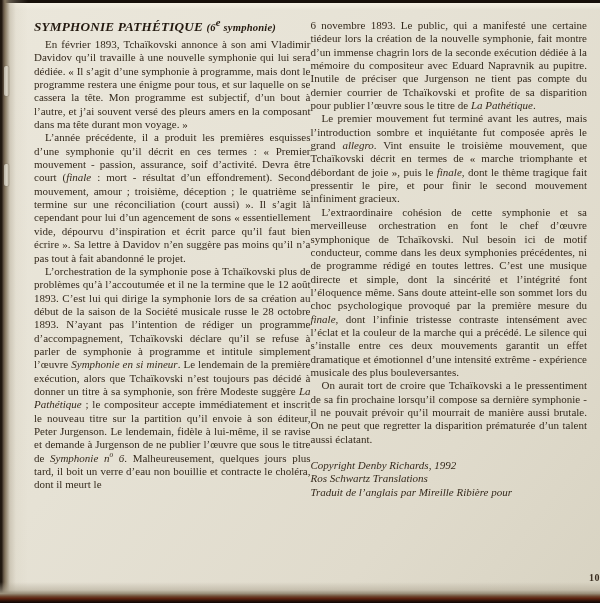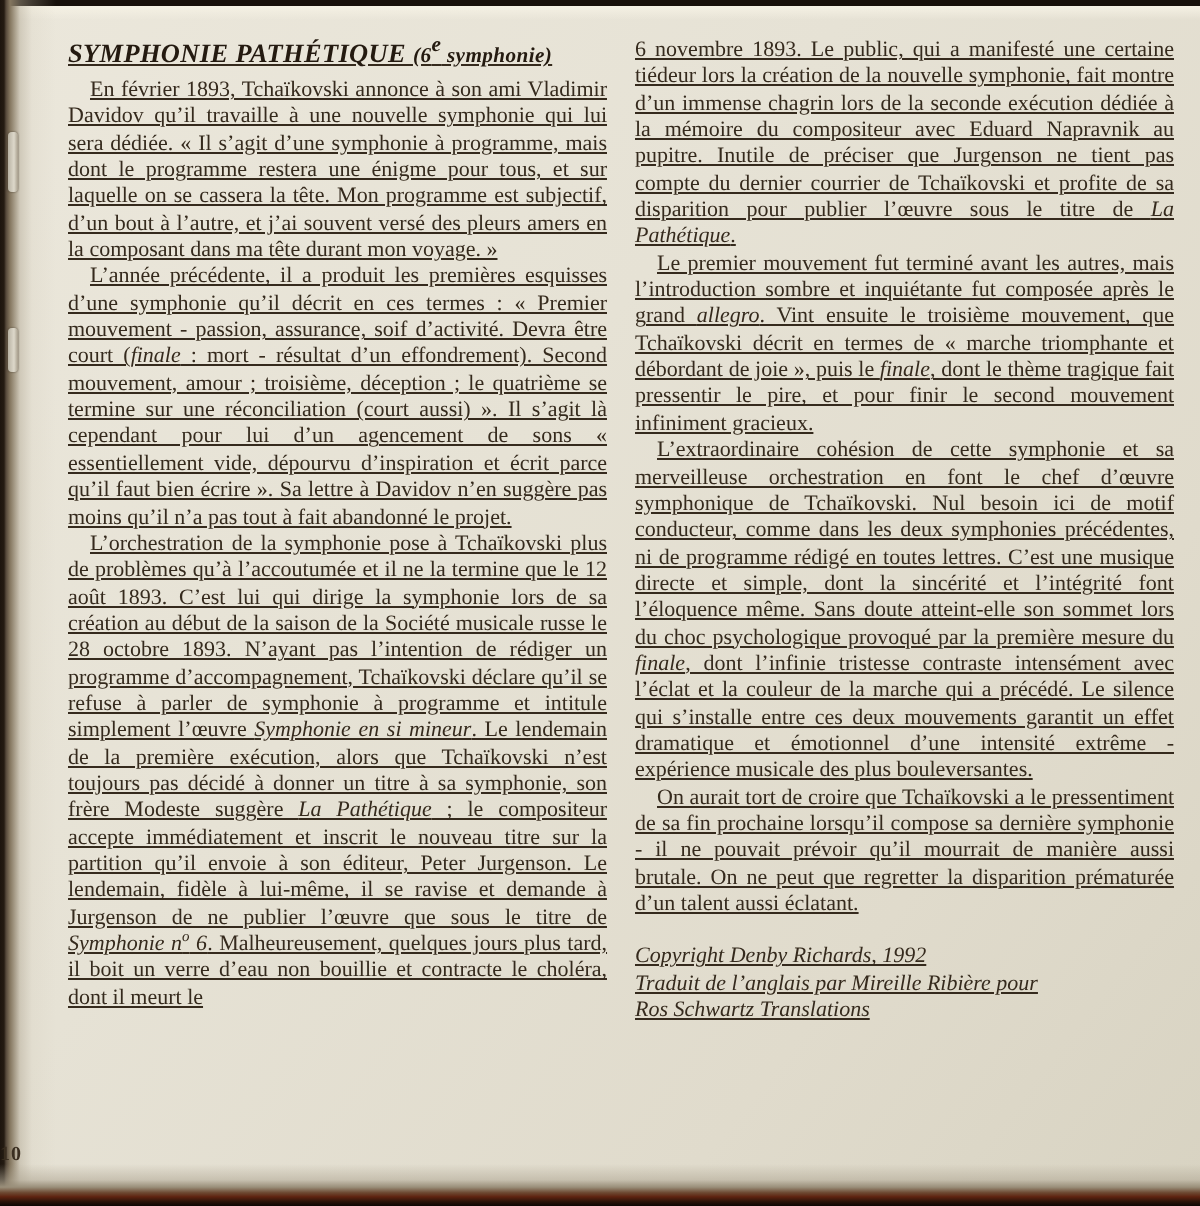--- a/index.html
+++ b/index.html
@@ -24,37 +24,37 @@
       #1d150e 0px,#241b12 2px,#55483a 3px,#84765f 5px,
       rgba(176,166,146,.45) 10px,rgba(210,203,186,.22) 16px,rgba(230,225,210,0) 28px);}
   .staple{position:absolute;left:4px;width:5px;border-radius:2px;
     background:linear-gradient(to right,#b9b3a4,#ddd8ca 60%,#a89f8d);
     box-shadow:0 0 1px rgba(40,30,20,.7);}
   .staple.s1{top:66px;height:30px;}
   .staple.s2{top:164px;height:22px;}
 
   .content{
     position:absolute;left:34px;right:13px;top:19px;bottom:26px;
-    display:flex;gap:14px;color:#352a1d;text-decoration:underline;
+    display:flex;gap:0;color:#352a1d;
   }
   .col{flex:1;min-width:0;text-align:justify;
     font-size:11px;line-height:13.35px;}
   .title{
     margin:0 0 2px 0;font-size:13.2px;line-height:16px;
     font-weight:bold;font-style:italic;color:#241a10;letter-spacing:.2px;
   }
   .title .sm{font-size:10.6px;}
   sup{font-size:.68em;line-height:0;}
   .para{margin:0;}
   .para.indent{text-indent:11px;}
   .it{font-style:italic;}
   .credits{margin-top:13px;font-style:italic;text-align:left;}
   .credit-line{white-space:nowrap;}
   .pagenum{
-    position:absolute;left:0;right:0;bottom:20px;text-align:left;
+    position:absolute;left:0;right:0;bottom:20px;text-align:right;
     font-size:10px;font-weight:bold;color:#3a2e20;letter-spacing:.5px;
   }
 </style>
 </head>
 <body>
 
 <div class="photo">
   <div class="top-edge"></div>
   <div class="top-glow"></div>
   <div class="spine"></div>
@@ -68,22 +68,22 @@
       <p class="para indent"><span>L’année précédente, il a produit les premières esquisses d’une symphonie qu’il décrit en ces termes : « Premier mouvement - passion, assurance, soif d’activité. Devra être court (</span><span class="it">finale</span><span> : mort - résultat d’un effondrement). Second mouvement, amour ; troisième, déception ; le quatrième se termine sur une réconciliation (court aussi) ». Il s’agit là cependant pour lui d’un agencement de sons « essentiellement vide, dépourvu d’inspiration et écrit parce qu’il faut bien écrire ». Sa lettre à Davidov n’en suggère pas moins qu’il n’a pas tout à fait abandonné le projet.</span></p>
       <p class="para indent"><span>L’orchestration de la symphonie pose à Tchaïkovski plus de problèmes qu’à l’accoutumée et il ne la termine que le 12 août 1893. C’est lui qui dirige la symphonie lors de sa création au début de la saison de la Société musicale russe le 28 octobre 1893. N’ayant pas l’intention de rédiger un programme d’accompagnement, Tchaïkovski déclare qu’il se refuse à parler de symphonie à programme et intitule simplement l’œuvre </span><span class="it">Symphonie en si mineur</span><span>. Le lendemain de la première exécution, alors que Tchaïkovski n’est toujours pas décidé à donner un titre à sa symphonie, son frère Modeste suggère </span><span class="it">La Pathétique</span><span> ; le compositeur accepte immédiatement et inscrit le nouveau titre sur la partition qu’il envoie à son éditeur, Peter Jurgenson. Le lendemain, fidèle à lui-même, il se ravise et demande à Jurgenson de ne publier l’œuvre que sous le titre de </span><span class="it">Symphonie n</span><sup class="it">o</sup><span class="it"> 6</span><span>. Malheureusement, quelques jours plus tard, il boit un verre d’eau non bouillie et contracte le choléra, dont il meurt le</span></p>
     </div>
     <div class="col">
       <p class="para"><span>6 novembre 1893. Le public, qui a manifesté une certaine tiédeur lors la création de la nouvelle symphonie, fait montre d’un immense chagrin lors de la seconde exécution dédiée à la mémoire du compositeur avec Eduard Napravnik au pupitre. Inutile de préciser que Jurgenson ne tient pas compte du dernier courrier de Tchaïkovski et profite de sa disparition pour publier l’œuvre sous le titre de </span><span class="it">La Pathétique</span><span>.</span></p>
       <p class="para indent"><span>Le premier mouvement fut terminé avant les autres, mais l’introduction sombre et inquiétante fut composée après le grand </span><span class="it">allegro</span><span>. Vint ensuite le troisième mouvement, que Tchaïkovski décrit en termes de « marche triomphante et débordant de joie », puis le </span><span class="it">finale</span><span>, dont le thème tragique fait pressentir le pire, et pour finir le second mouvement infiniment gracieux.</span></p>
       <p class="para indent"><span>L’extraordinaire cohésion de cette symphonie et sa merveilleuse orchestration en font le chef d’œuvre symphonique de Tchaïkovski. Nul besoin ici de motif conducteur, comme dans les deux symphonies précédentes, ni de programme rédigé en toutes lettres. C’est une musique directe et simple, dont la sincérité et l’intégrité font l’éloquence même. Sans doute atteint-elle son sommet lors du choc psychologique provoqué par la première mesure du </span><span class="it">finale</span><span>, dont l’infinie tristesse contraste intensément avec l’éclat et la couleur de la marche qui a précédé. Le silence qui s’installe entre ces deux mouvements garantit un effet dramatique et émotionnel d’une intensité extrême - expérience musicale des plus bouleversantes.</span></p>
       <p class="para indent"><span>On aurait tort de croire que Tchaïkovski a le pressentiment de sa fin prochaine lorsqu’il compose sa dernière symphonie - il ne pouvait prévoir qu’il mourrait de manière aussi brutale. On ne peut que regretter la disparition prématurée d’un talent aussi éclatant.</span></p>
       <div class="credits">
         <div class="credit-line">Copyright Denby Richards, 1992</div>
+        <div class="credit-line">Ros Schwartz Translations</div>
         <div class="credit-line">Traduit de l’anglais par Mireille Ribière pour</div>
-        <div class="credit-line">Ros Schwartz Translations</div>
       </div>
     </div>
   </div>
 
   <div class="pagenum">10</div>
 
   <div class="bottom-edge"></div>
 </div>
 
 </body></html>

